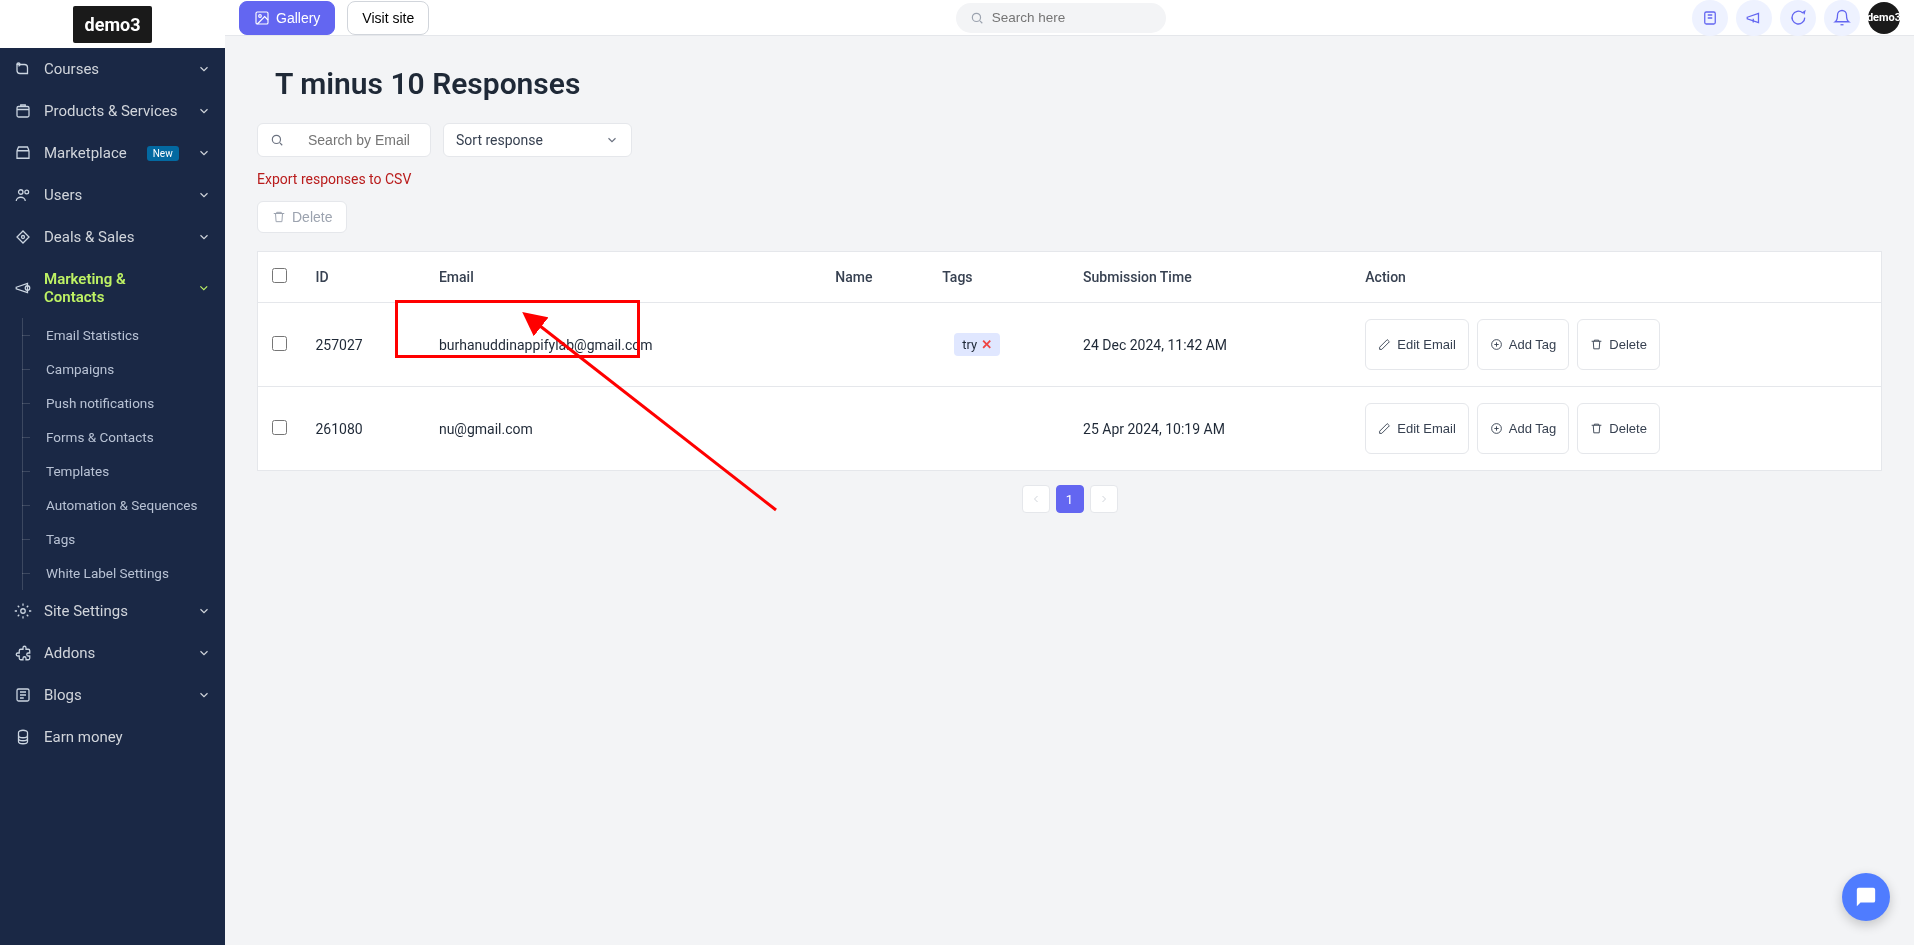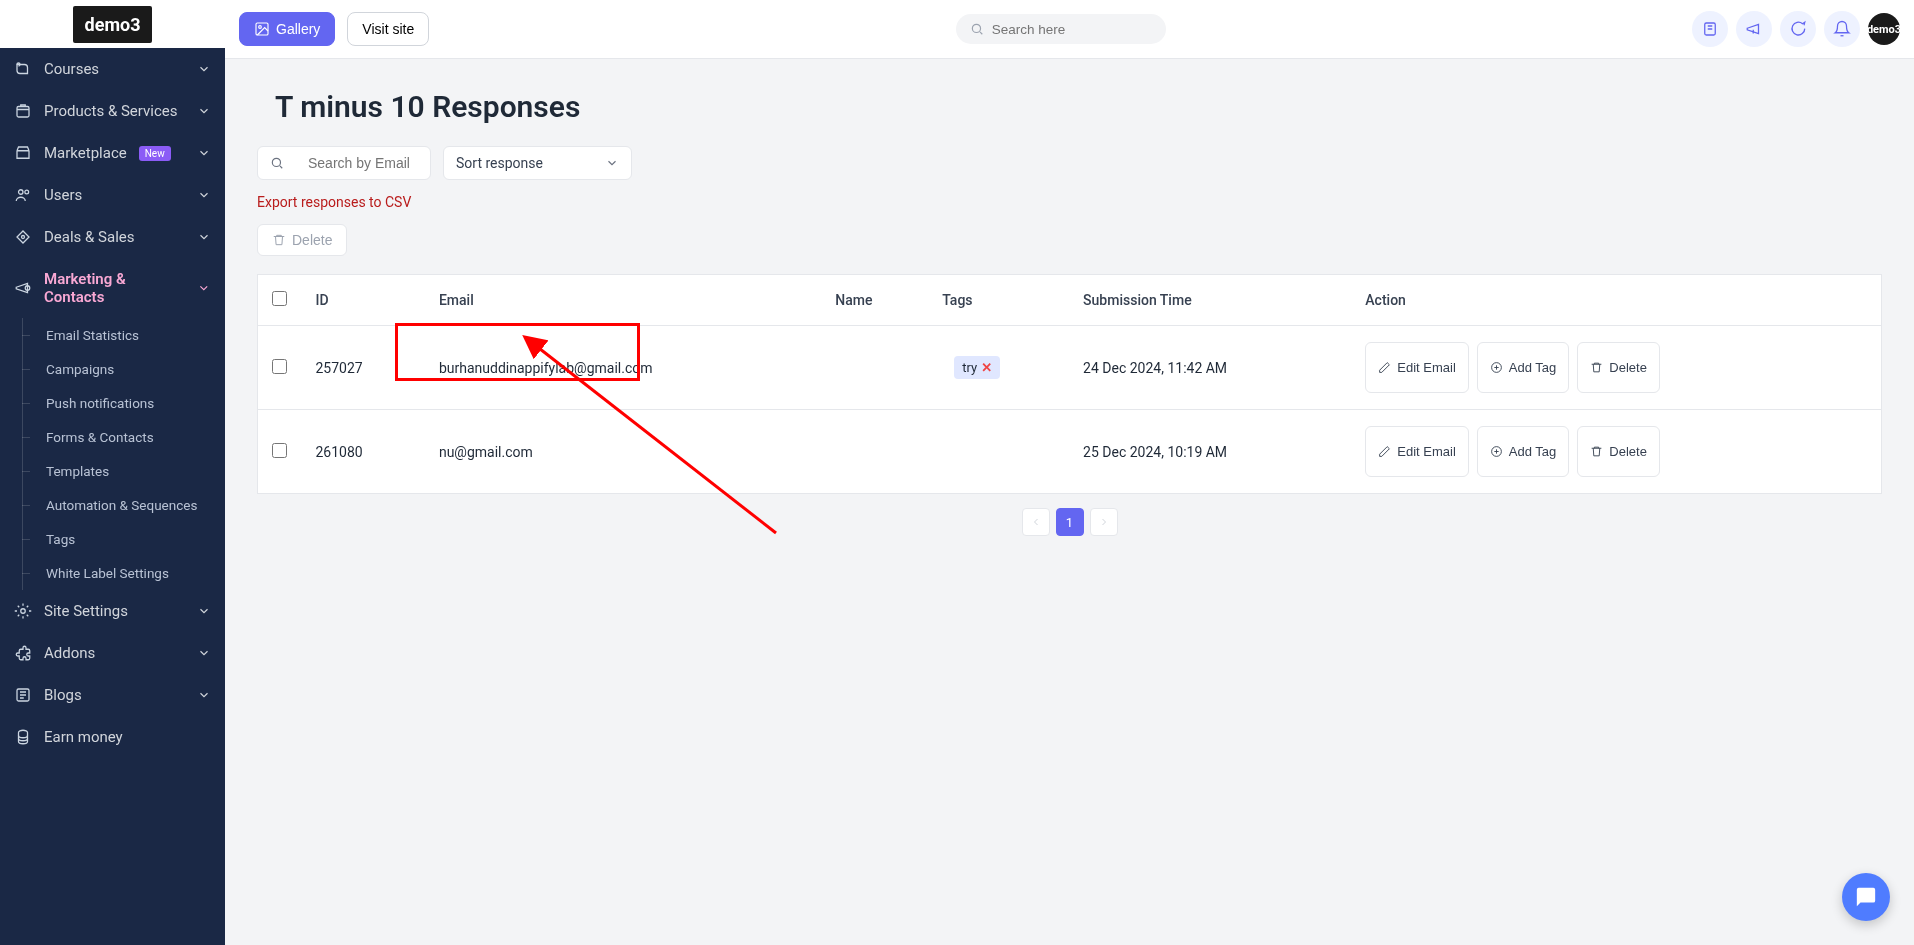--- a/index.html
+++ b/index.html
@@ -7,31 +7,31 @@
 
 
 .app { display:flex; height:100vh; }
 .sidebar { width:225px; background:#1a2845; color:#d1d5db; display:flex; flex-direction:column; overflow-y:auto; }
 .main { flex:1; display:flex; flex-direction:column; background:#f3f4f6; }
 
 
 .logo-box { background:#fff; height:48px; display:flex; align-items:center; justify-content:center; }
 .logo-img { background:#1a1a1a; color:#fff; font-weight:700; font-size:18px; padding:8px 12px; border-radius:2px; }
 .nav-item { display:flex; align-items:center; gap:12px; padding:12px 14px; cursor:pointer; position:relative; font-size:15px; }
-.nav-item.active { font-weight:600; color:#f9a8d4; }
+.nav-item.active { font-weight:600; color:#bef264; }
 .nav-item .icon { width:18px; height:18px; display:flex; align-items:center; justify-content:center; fill:none; stroke:#cbd5e1; stroke-width:1.7; flex-shrink:0; }
 .nav-item .chev { margin-left:auto; width:14px; height:14px; stroke:#9ca3af; }
-.nav-item .badge-new { background:#8b5cf6; color:#fff; font-size:10px; padding:2px 6px; border-radius:3px; margin-left:0; }
+.nav-item .badge-new { background:#0369a1; color:#fff; font-size:10px; padding:2px 6px; border-radius:3px; margin-left:8px; }
 .nav-sub { padding-left:30px; position:relative; }
 .nav-sub::before { content:""; position:absolute; left:22px; top:0; bottom:0; width:1px; background:rgba(255,255,255,.15); }
 .nav-sub-item { display:flex; align-items:center; padding:9px 14px 9px 16px; font-size:13.5px; color:#b8c2d4; cursor:pointer; position:relative; }
 .nav-sub-item::before { content:""; position:absolute; left:-8px; top:50%; width:8px; height:1px; background:rgba(255,255,255,.15); }
 
 
-.header { height:59px; background:#fff; border-bottom:1px solid #e5e7eb; display:flex; align-items:center; padding:0 14px; gap:12px;justify-content:space-between; }
+.header { height:36px; background:#fff; border-bottom:1px solid #e5e7eb; display:flex; align-items:center; padding:0 14px; gap:12px;justify-content:space-between; }
 .btn { display:inline-flex; align-items:center; gap:6px; padding:8px 14px; border-radius:8px; border:1px solid #d1d5db; background:#fff; cursor:pointer; font-size:14px; font-weight:500; }
 .btn.primary { background:#6366f1; color:#fff; border-color:#6366f1; }
 .btn.primary svg { stroke:#fff; }
 .btn svg { width:16px; height:16px; fill:none; stroke:currentColor; stroke-width:1.7; }
 .search-bar { margin:0 auto; width:210px; display:flex; align-items:center; gap:8px; background:#f3f4f6; border-radius:18px; padding:7px 14px; color:#9ca3af; }
 .search-bar svg { width:16px; height:16px; stroke:#9ca3af; fill:none; stroke-width:2; }
 .search-bar input { border:none; background:transparent; outline:none; font-size:13.5px; width:100%; }
 .header-icons { display:flex; gap:8px; align-items:center; }
 .header-icons .circ { width:36px; height:36px; border-radius:50%; background:#eef2ff; display:flex; align-items:center; justify-content:center; cursor:pointer; }
 .header-icons .circ svg { width:18px; height:18px; fill:none; stroke:#6366f1; stroke-width:1.7; }
@@ -315,21 +315,21 @@
                       </svg>Delete</button>
     </div>
                 </td>
   </tr>
               <tr>
     <td class="cb"><input type="checkbox" style=""></td>
     <td>261080</td>
     <td>nu@gmail.com</td>
     <td></td>
     <td></td>
-    <td>25 Dec 2024, 10:19 AM</td>
+    <td>25 Apr 2024, 10:19 AM</td>
     <td>
                   <div class="row-actions">
       <button class="sm-btn"><svg viewBox="0 0 24 24">
                         <path d="M17 3l4 4L7 21H3v-4L17 3z"></path>
                       </svg>Edit Email</button>
       <button class="sm-btn"><svg viewBox="0 0 24 24">
                         <circle cx="12" cy="12" r="9"></circle>
                         <path d="M12 8v8M8 12h8"></path>
                       </svg>Add Tag</button>
       <button class="sm-btn"><svg viewBox="0 0 24 24">

